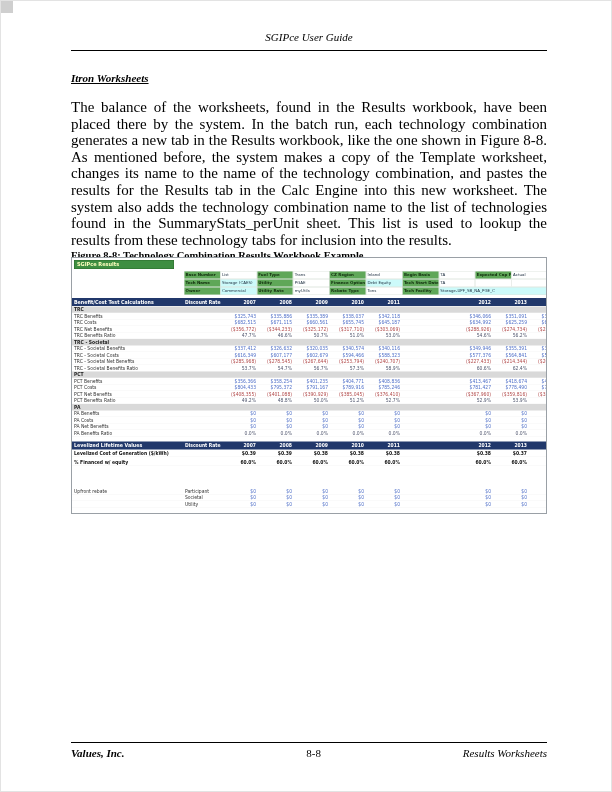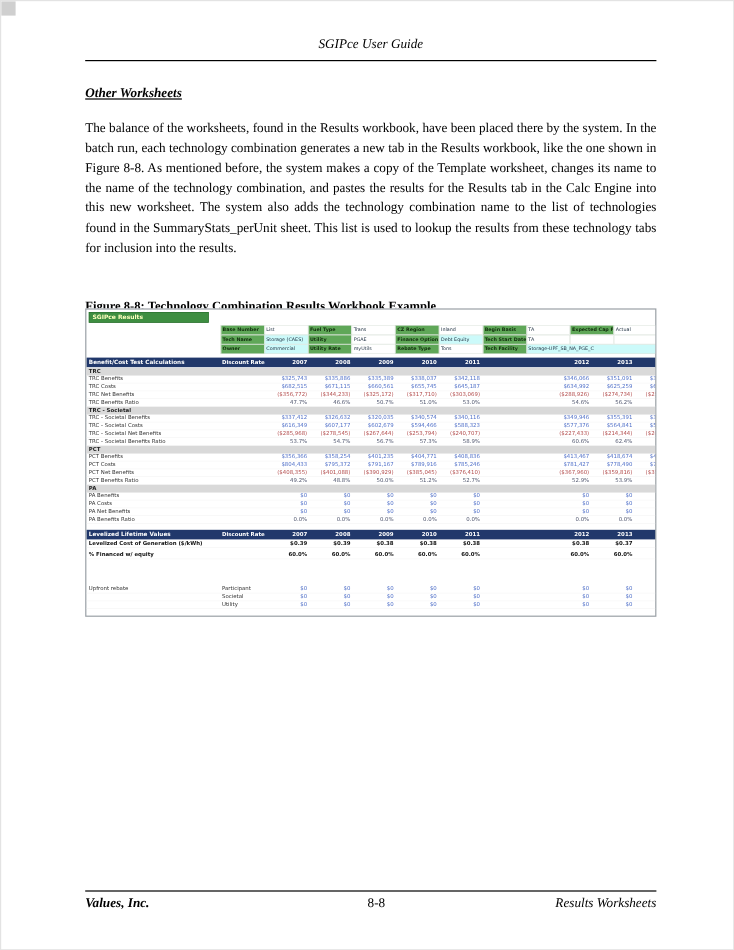--- a/index.html
+++ b/index.html
@@ -12,21 +12,21 @@
   .corner-artifact { position:absolute; top:0; left:0; width:12px; height:12px; background:#cfcfcf; }
 
   .running-header { position:absolute; top:30px; left:70px; width:476px; text-align:center;
     font-style:italic; font-size:11px; }
   .header-rule { position:absolute; top:49px; left:70px; width:476px; border-top:1px solid #000; }
 
   .section-heading { position:absolute; top:71px; left:70px; font-size:11px;
     font-weight:bold; font-style:italic; text-decoration:underline; }
 
   .body-paragraph { position:absolute; top:98px; left:70px; width:476px;
-    font-size:11px; line-height:16.6px; text-align:justify; }
+    font-size:15px; line-height:16.6px; text-align:justify; }
 
   .figure-caption { position:absolute; top:249px; left:70px; width:476px;
     font-family:Liberation Serif, serif; font-weight:bold; font-size:10.5px; }
 
   
   .sheet { position:absolute; top:256px; left:70px; width:476px; height:257px;
     border:1px solid #9aa0a6; background:#fff; overflow:hidden; }
   .sheet-canvas { position:absolute; top:0; left:0; width:952px; height:514px;
     transform:scale(0.5); transform-origin:0 0;
     font-family:"DejaVu Sans","Liberation Sans",sans-serif; }
@@ -77,21 +77,21 @@
 <body>
 
 <div class="page">
   <div class="corner-artifact"></div>
 
   <div class="running-header">
     <span>SGIPce User Guide</span>
   </div>
   <div class="header-rule"></div>
 
-  <div class="section-heading">Other Worksheets</div>
+  <div class="section-heading">Itron Worksheets</div>
 
   <p class="body-paragraph">The balance of the worksheets, found in the Results workbook, have been placed there by the system.  In the batch run, each technology combination generates a new tab in the Results workbook, like the one shown in Figure 8-8.  As mentioned before, the system makes a copy of the Template worksheet, changes its name to the name of the technology combination, and pastes the results for the Results tab in the Calc Engine into this new worksheet.  The system also adds the technology combination name to the list of technologies found in the SummaryStats_perUnit sheet.  This list is used to lookup the results from these technology tabs for inclusion into the results.</p>
 
   <div class="figure-caption">Figure 8-8:  Technology Combination Results Workbook Example</div>
 
   <div class="sheet">
     <div class="sheet-canvas">
       <div class="banner">SGIPce Results</div>
       <div class="meta">
           <div class="meta-row">

